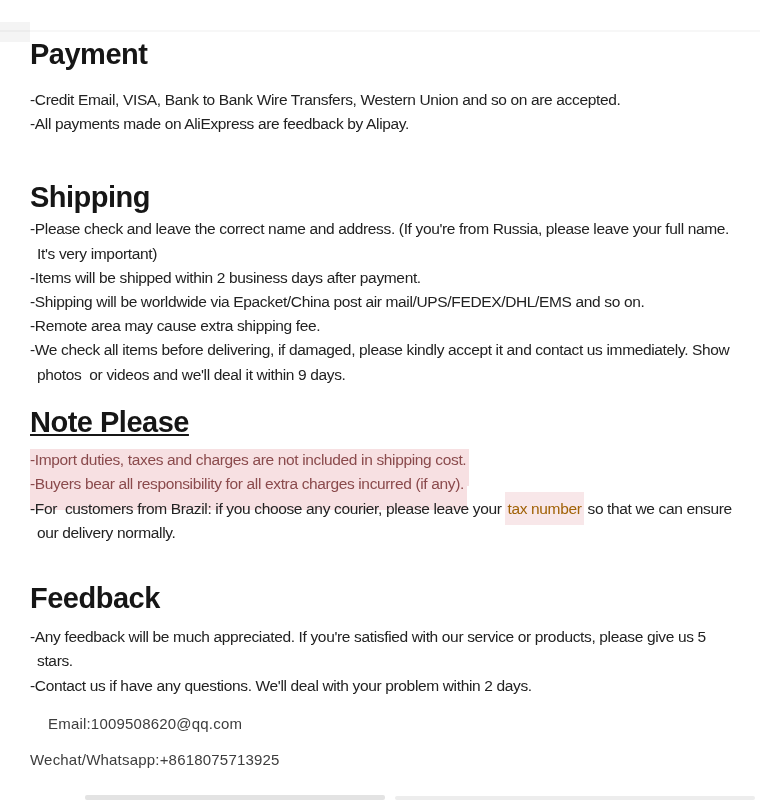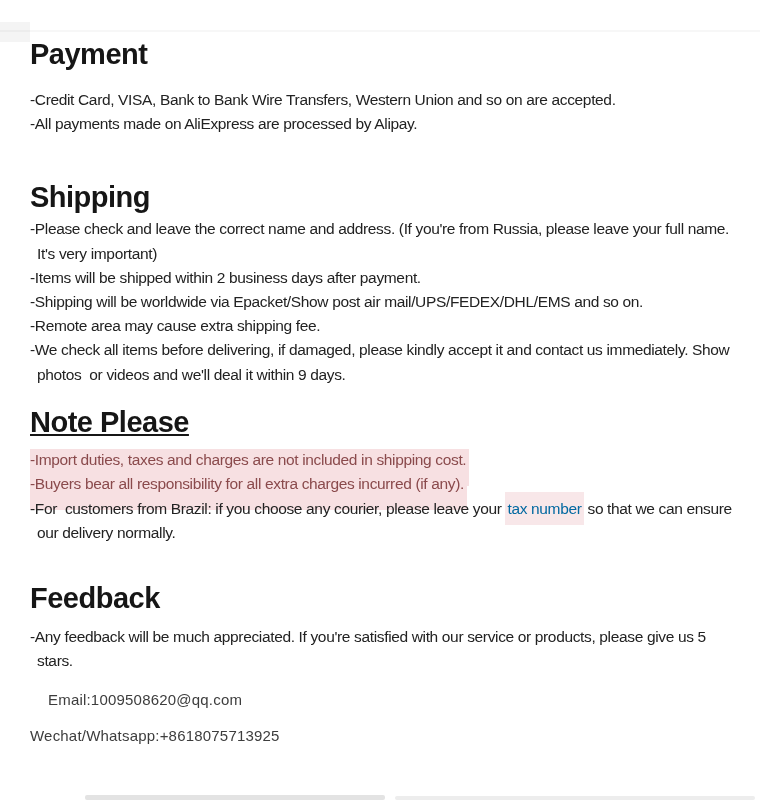--- a/index.html
+++ b/index.html
@@ -51,21 +51,21 @@
     line-height: 24.5px;
     letter-spacing: -0.35px;
     white-space: pre-wrap;
   }
   .warning-hl {
     color: #8a4a4c;
     background: #f7e0e2;
     padding: 2px 3px 18px 0;
   }
   .tax-hl {
-    color: #0369a1;
+    color: #a16207;
     background: #f8e7e9;
     padding: 8px 2px;
     text-align: right;
   }
   .contact {
     margin-top: 8px;
   }
   .contact-line {
     margin: 0;
     font-size: 15px;
@@ -98,43 +98,44 @@
 <body>
 
 <div class="page">
   <div class="smudge-topleft"></div>
   <div class="faint-topline"></div>
 
   <div class="content">
 
     <section id="payment">
       <h1 class="sec-title">Payment</h1>
-      <p class="body-line">-Credit Card, VISA, Bank to Bank Wire Transfers, Western Union and so on are accepted.</p>
-      <p class="body-line">-All payments made on AliExpress are processed by Alipay.</p>
+      <p class="body-line">-Credit Email, VISA, Bank to Bank Wire Transfers, Western Union and so on are accepted.</p>
+      <p class="body-line">-All payments made on AliExpress are feedback by Alipay.</p>
     </section>
 
     <section id="shipping">
       <h1 class="sec-title">Shipping</h1>
       <p class="body-line">-Please check and leave the correct name and address. (If you're from Russia, please leave your full name. It's very important)</p>
       <p class="body-line">-Items will be shipped within 2 business days after payment.</p>
-      <p class="body-line">-Shipping will be worldwide via Epacket/Show post air mail/UPS/FEDEX/DHL/EMS and so on.</p>
+      <p class="body-line">-Shipping will be worldwide via Epacket/China post air mail/UPS/FEDEX/DHL/EMS and so on.</p>
       <p class="body-line">-Remote area may cause extra shipping fee.</p>
       <p class="body-line">-We check all items before delivering, if damaged, please kindly accept it and contact us immediately. Show photos  or videos and we'll deal it within 9 days.</p>
     </section>
 
     <section id="note">
       <h1 class="sec-title">Note Please</h1>
       <p class="warning-line"><span class="warning-hl">-Import duties, taxes and charges are not included in shipping cost.</span></p>
       <p class="warning-line"><span class="warning-hl">-Buyers bear all responsibility for all extra charges incurred (if any).</span></p>
       <p class="body-line"><span>-For  customers from Brazil: if you choose any courier, please leave your </span><span class="tax-hl">tax number</span><span> so that we can ensure our delivery normally.</span></p>
     </section>
 
     <section id="feedback">
       <h1 class="sec-title">Feedback</h1>
       <p class="body-line">-Any feedback will be much appreciated. If you're satisfied with our service or products, please give us 5 stars.</p>
+      <p class="body-line">-Contact us if have any questions. We'll deal with your problem within 2 days.</p>
     </section>
 
     <div class="contact">
       <p class="contact-line email">Email:1009508620@qq.com</p>
       <p class="contact-line wechat">Wechat/Whatsapp:+8618075713925</p>
     </div>
 
   </div>
 
   <div class="bar-bottom-left"></div>

